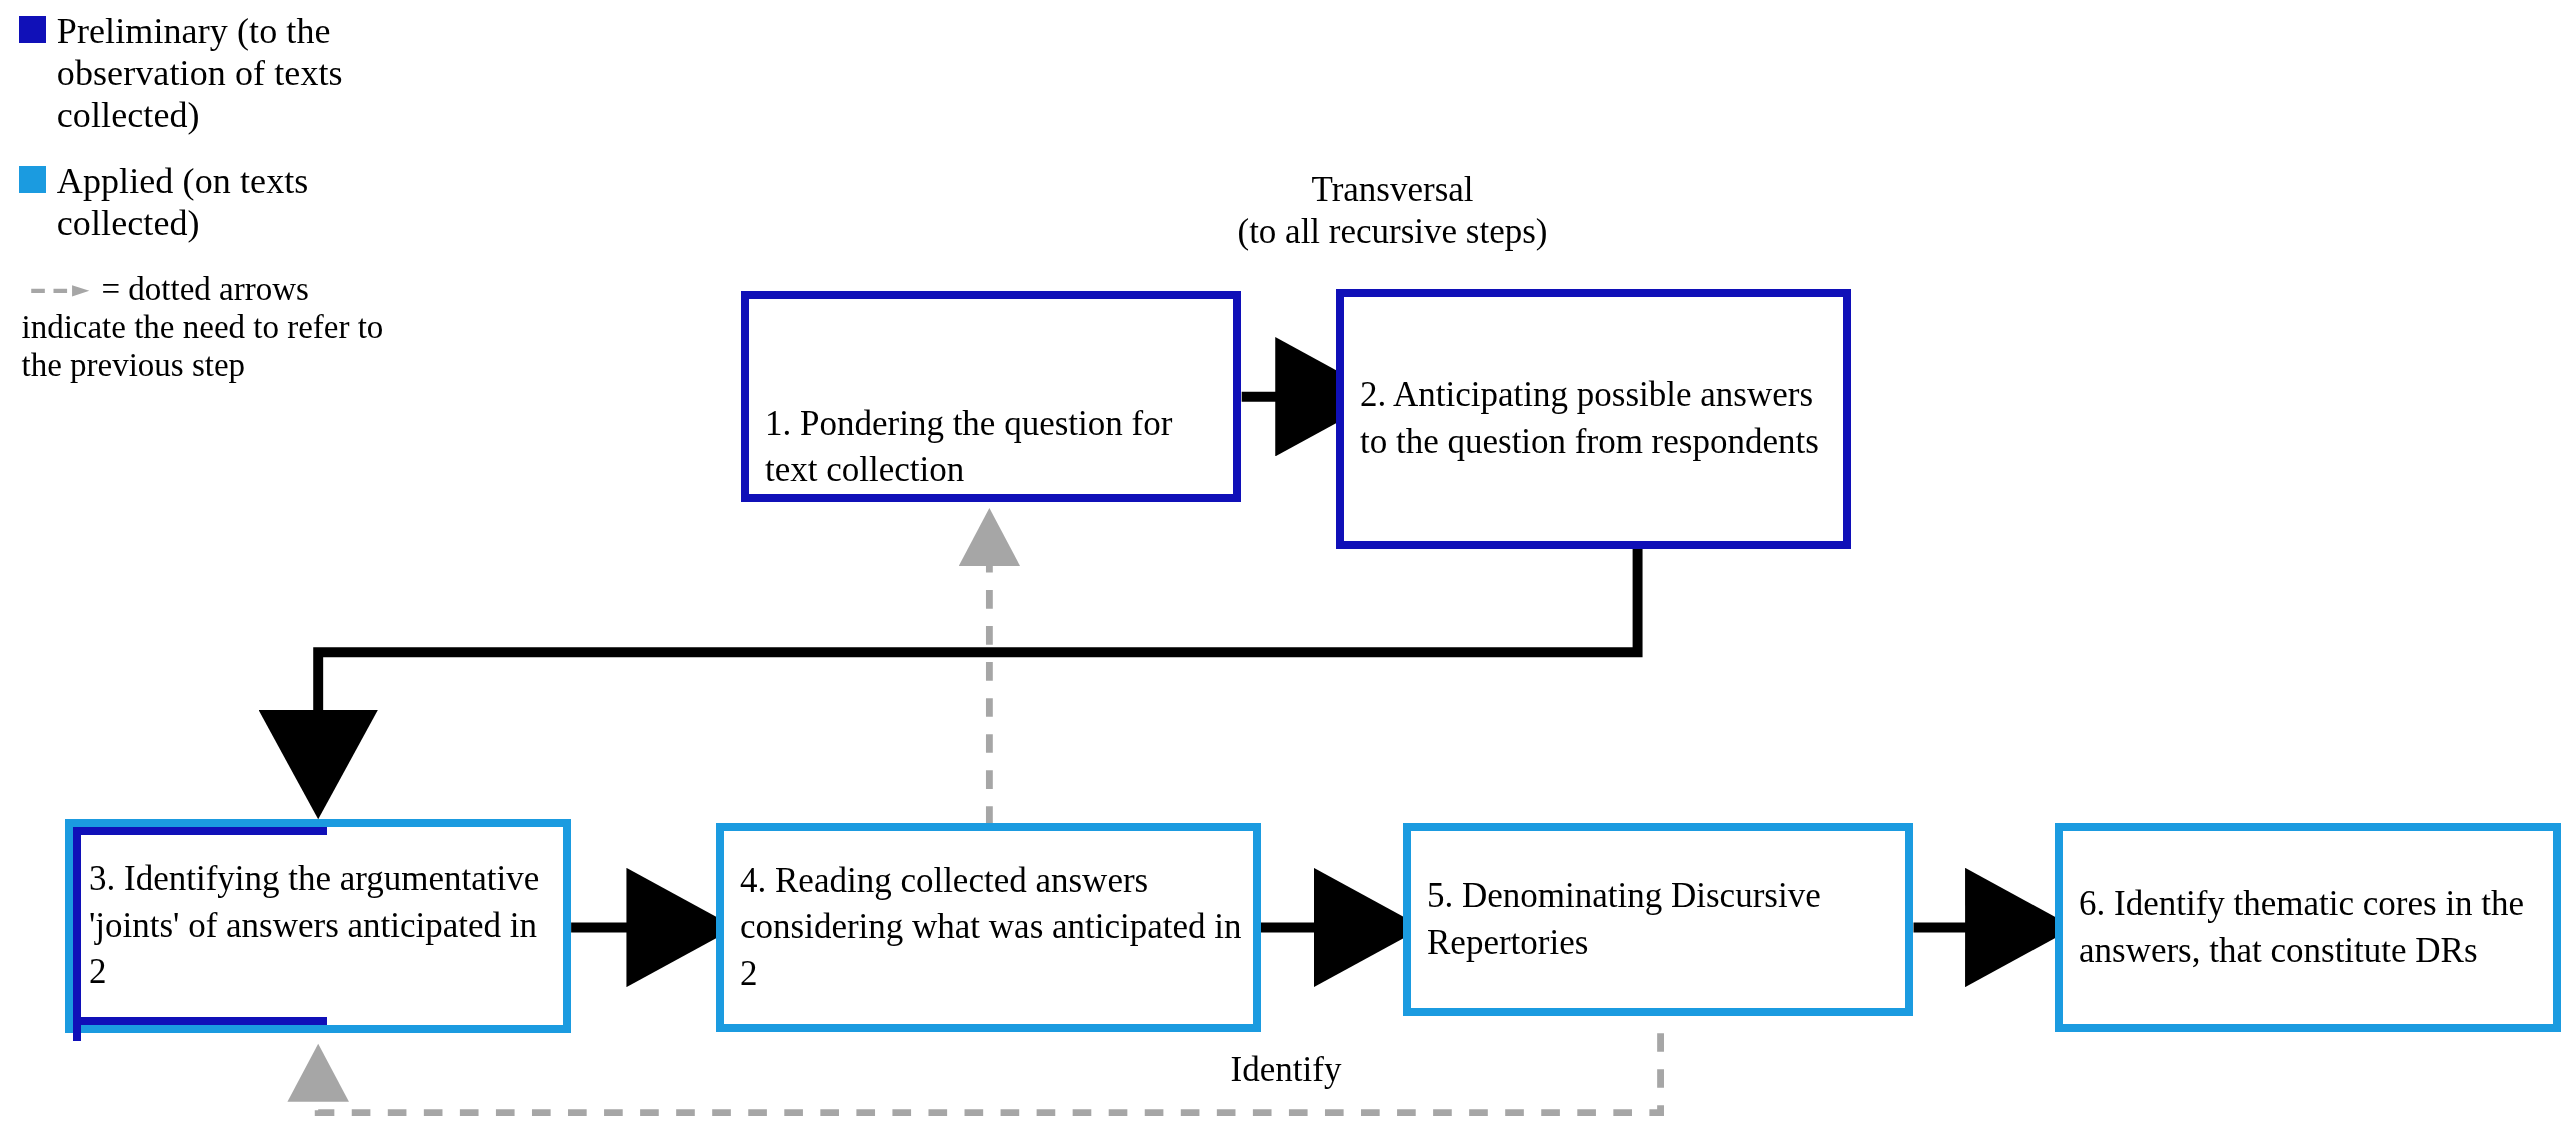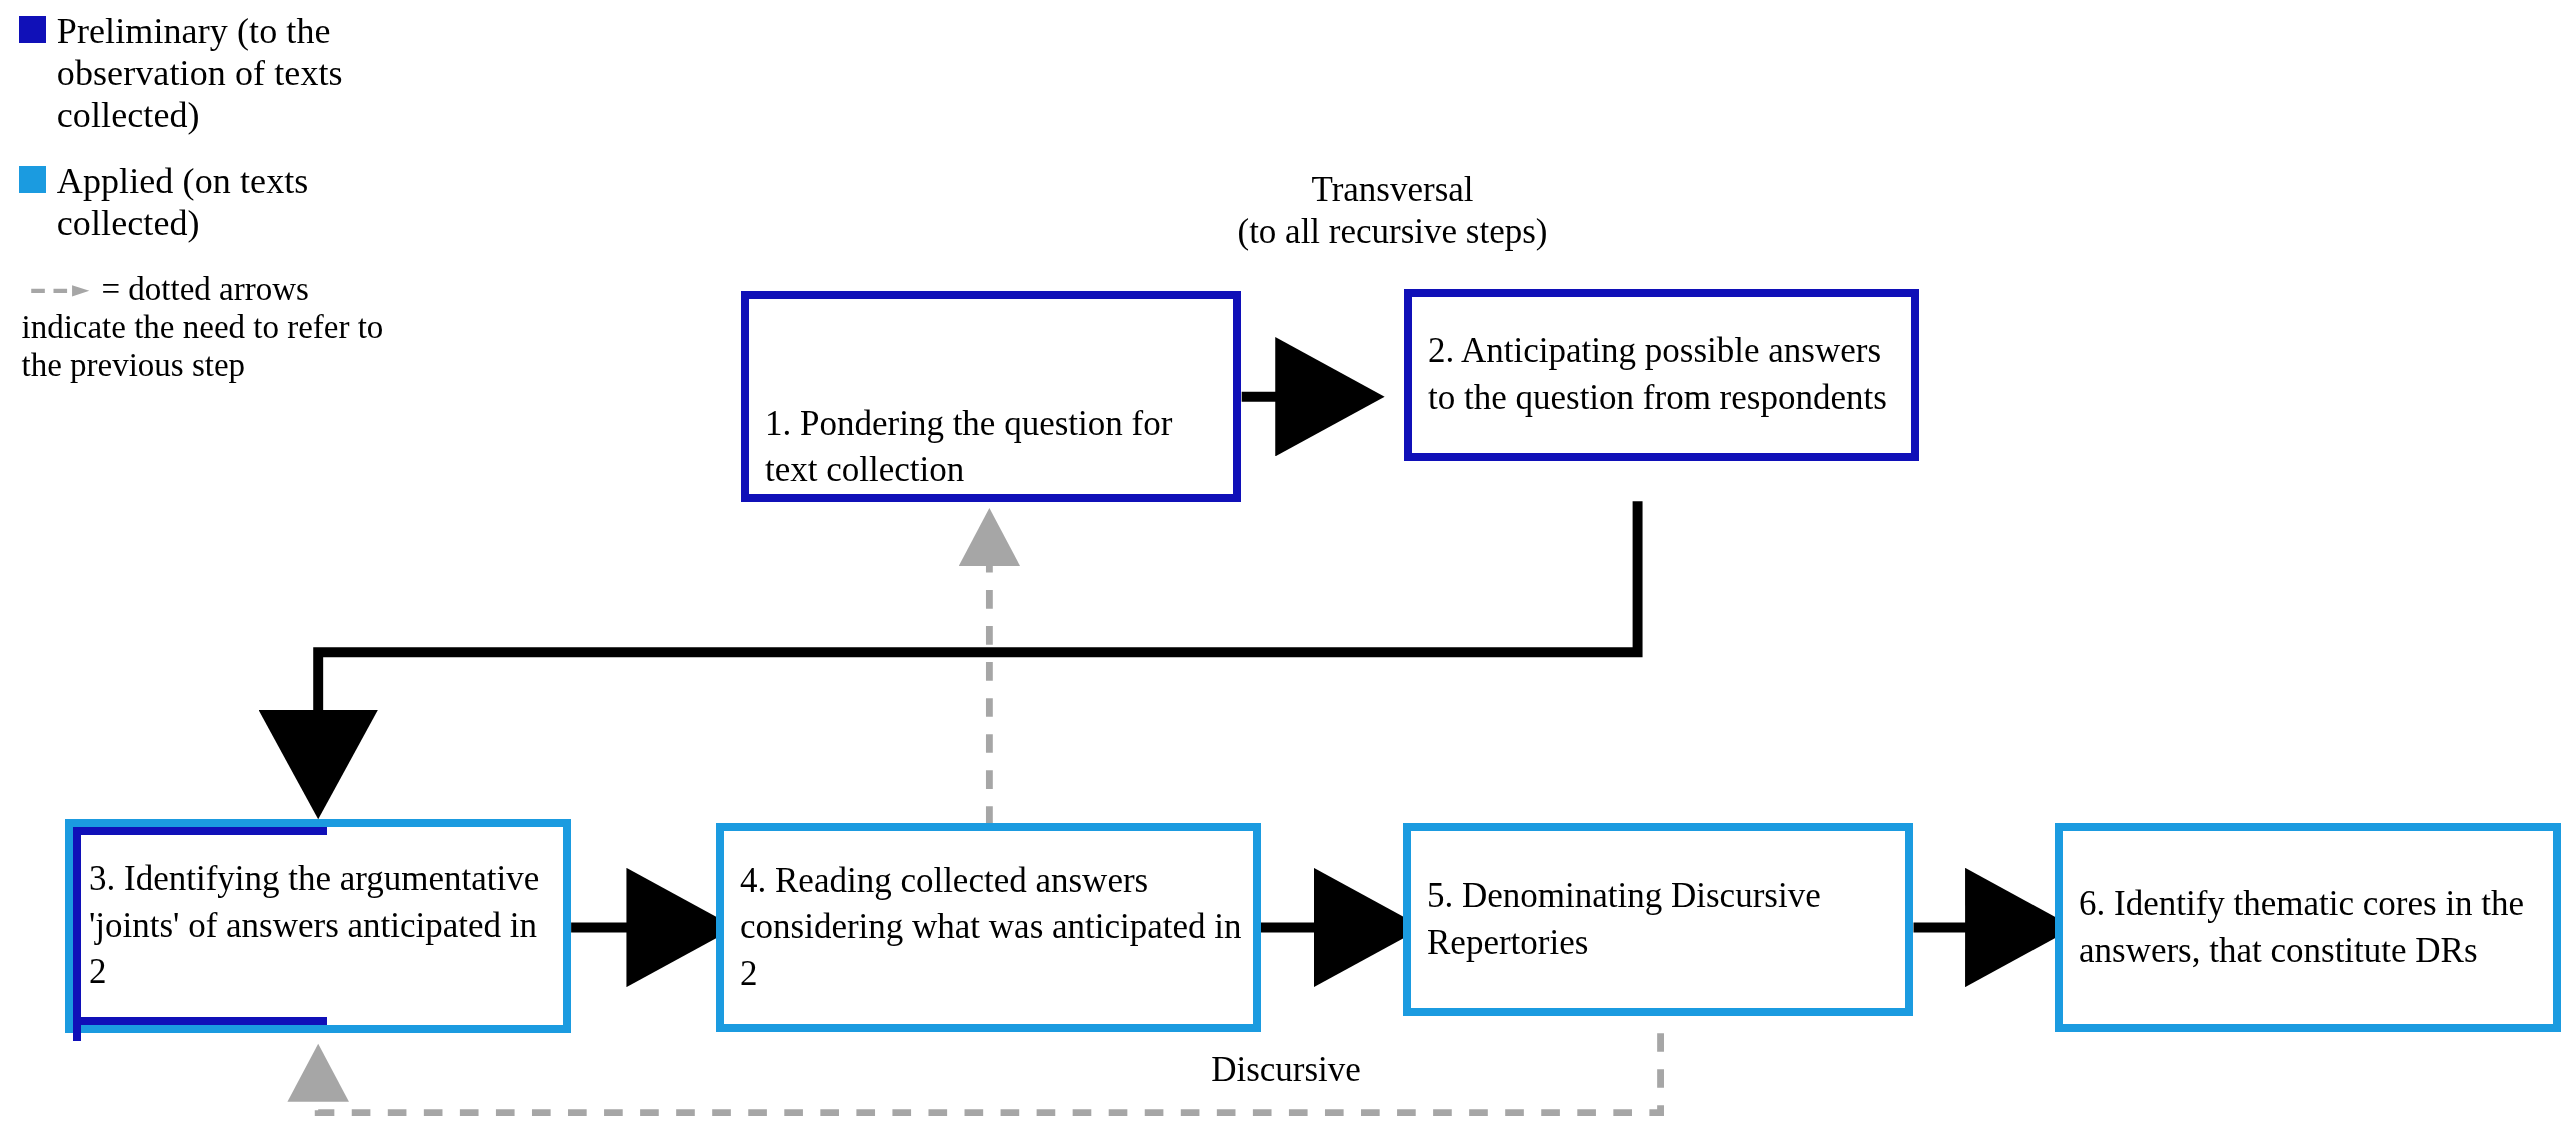--- a/index.html
+++ b/index.html
@@ -157,21 +157,21 @@
       <span class="legend-note">= dotted arrows indicate the need to refer to the previous step</span>
     </div>
 
   </div>
 
   <div class="transversal">
     <div>Transversal</div>
     <div>(to all recursive steps)</div>
   </div>
 
-  <div class="recursive">Discursive</div>
+  <div class="recursive">Identify</div>
 
   <svg id="wires" viewBox="0 0 4145 1840">
     <defs>
       <marker id="arrowBlack" markerWidth="12" markerHeight="12" refX="9" refY="6" orient="auto" markerUnits="strokeWidth">
         <path d="M0,0 L11,6 L0,12 z" fill="#000000"></path>
       </marker>
       <marker id="arrowGray" markerWidth="9" markerHeight="9" refX="6.6" refY="4.5" orient="auto" markerUnits="strokeWidth">
         <path d="M0,0 L8.5,4.5 L0,9 z" fill="#a6a6a6"></path>
       </marker>
     </defs>
@@ -188,21 +188,21 @@
 
     <line x1="1592" y1="1327" x2="1592" y2="838" stroke="#a6a6a6" stroke-width="11" stroke-dasharray="30,28" marker-end="url(#arrowGray)"></line>
 
     <path d="M 2672 1662 L 2672 1790 L 512 1790 L 512 1700" fill="none" stroke="#a6a6a6" stroke-width="11" stroke-dasharray="30,28" marker-end="url(#arrowGray)"></path>
   </svg>
 
   <div class="node prelim" style="left:741px; top:291px; width:500px; height:211px;align-items:flex-end;">
     <div class="node-label">1. Pondering the question for text collection</div>
   </div>
 
-  <div class="node prelim" style="left:1404px; top:289px; width:515px; height:172px;">
+  <div class="node prelim" style="left:1336px; top:289px; width:515px; height:260px;">
     <div class="node-label">2. Anticipating possible answers to the question from respondents</div>
   </div>
 
   <div class="node split" style="left:65px; top:819px; width:506px; height:214px;">
     <span class="split-overlay-left" style="left:0; top:0; width:8px; height:214px;"></span>
     <span class="split-overlay-top" style="left:0; top:0; width:254px; height:8px;"></span>
     <span class="split-overlay-bot" style="left:0; bottom:0; width:254px; height:8px;"></span>
     <div class="node-label">3. Identifying the argumentative 'joints' of answers anticipated in 2</div>
   </div>
 

